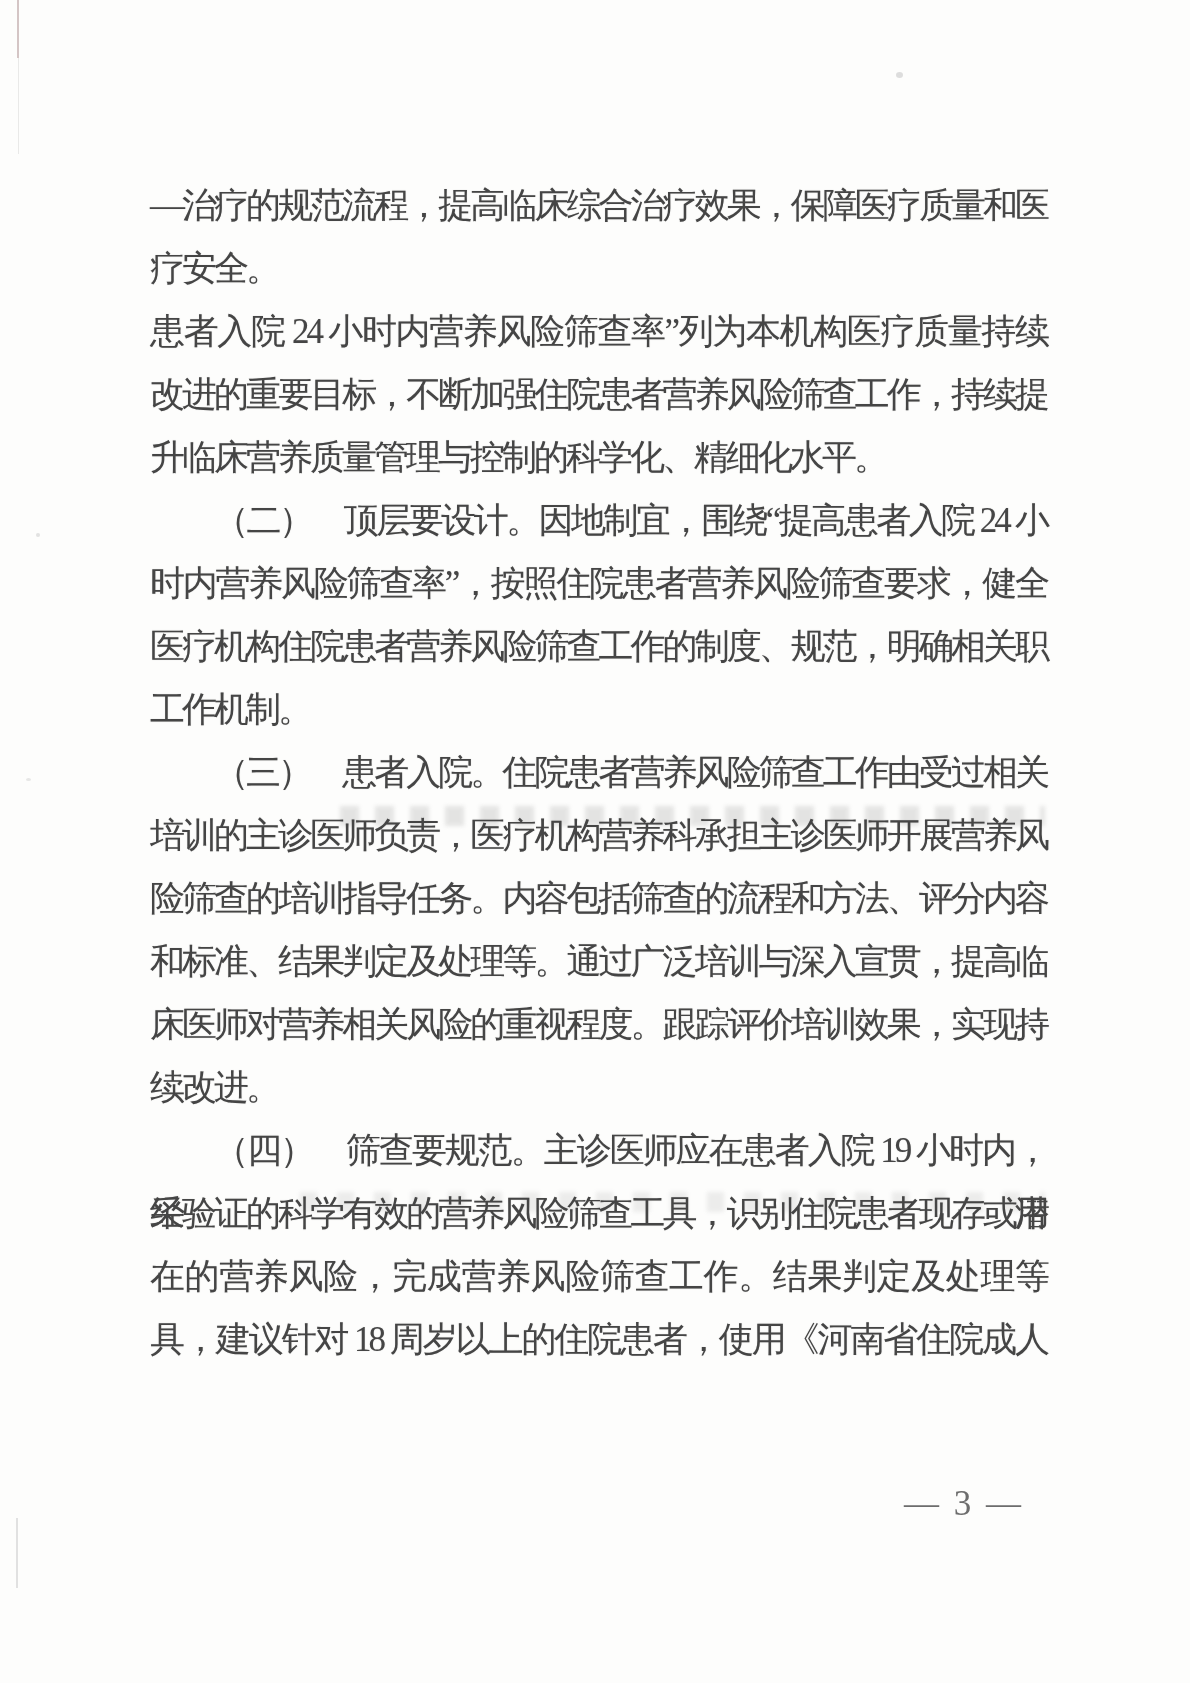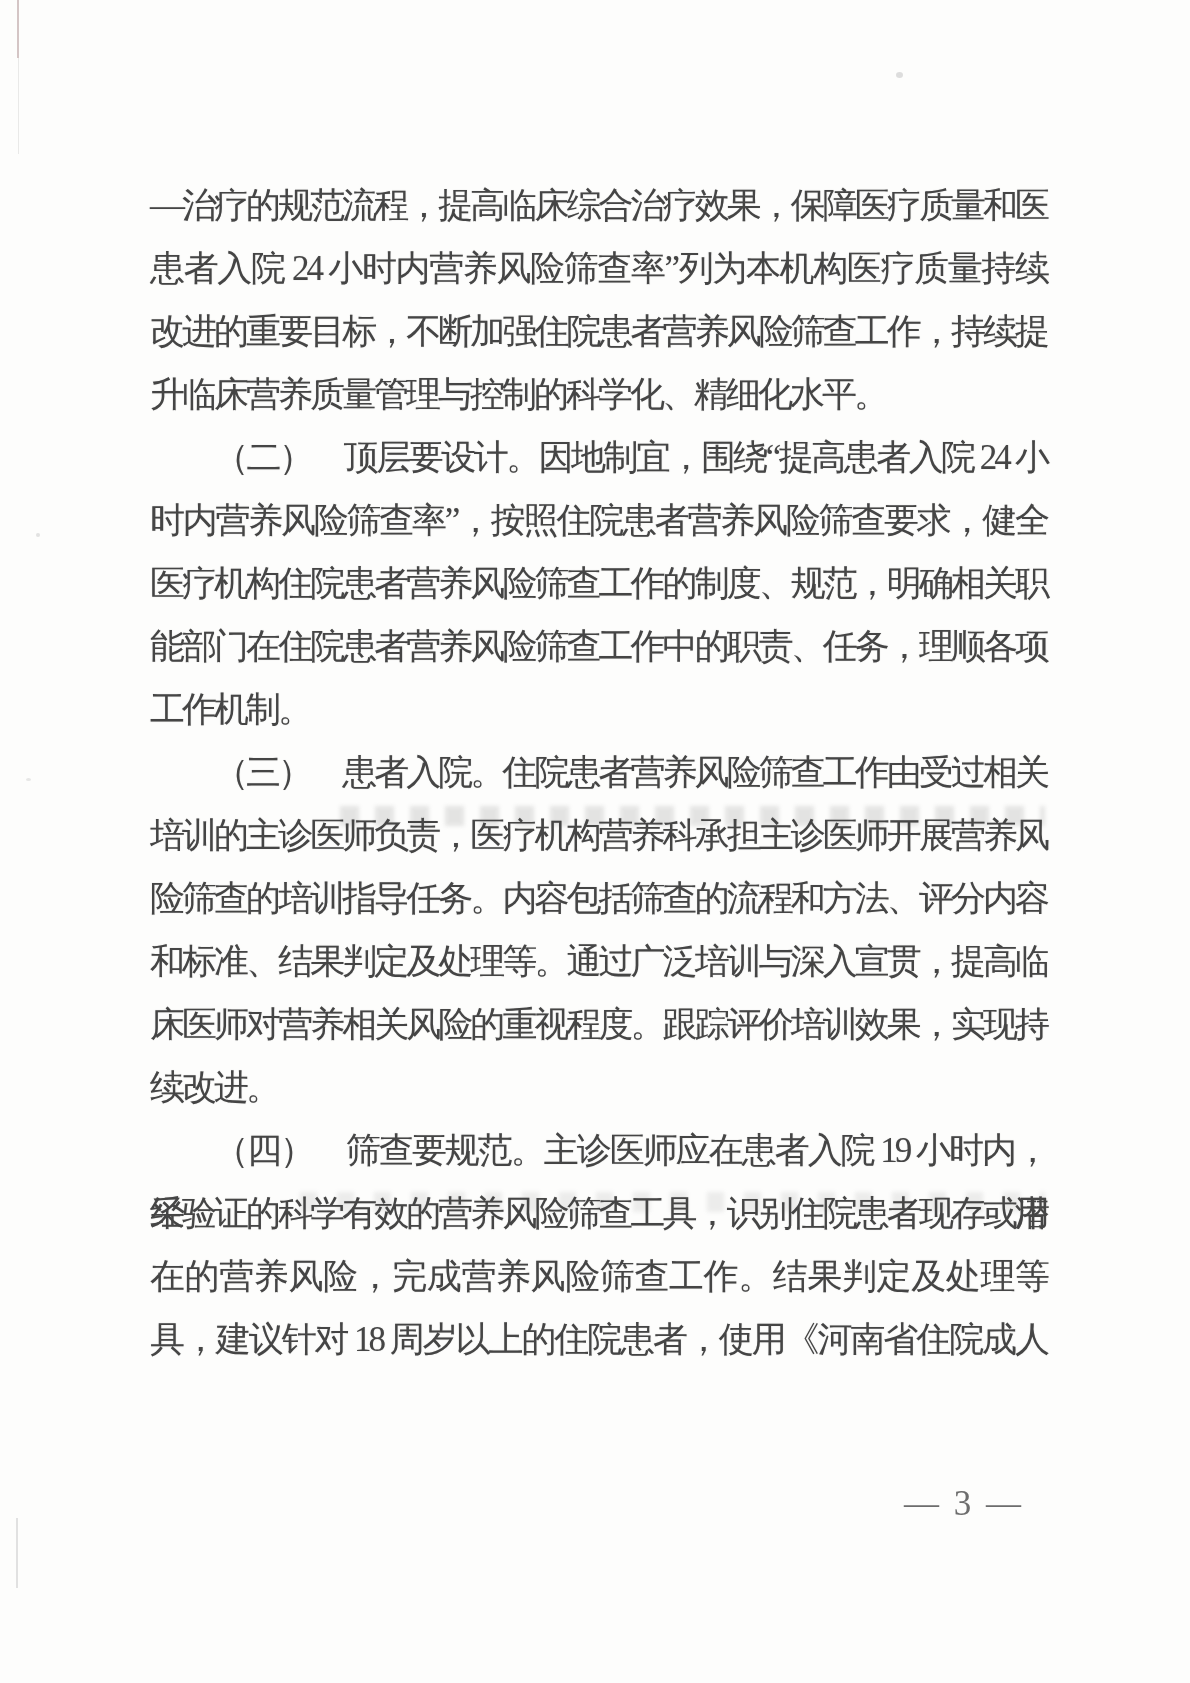--- a/index.html
+++ b/index.html
@@ -87,27 +87,27 @@
   <div class="artifact edge-line-top2"></div>
   <div class="artifact edge-mark-a"></div>
   <div class="artifact edge-mark-b"></div>
   <div class="artifact edge-line-bottom"></div>
   <div class="artifact dot-top-right"></div>
   <div class="artifact ghost-line ghost-1"></div>
   <div class="artifact ghost-line ghost-2"></div>
 
   <div class="textcol">
     <div class="ln fill">—治疗的规范流程，提高临床综合治疗效果，保障医疗质量和医</div>
+    <div class="ln">疗安全。</div>
     <div class="ln fill">患者入院 24 小时内营养风险筛查率”列为本机构医疗质量持续</div>
     <div class="ln fill">改进的重要目标，不断加强住院患者营养风险筛查工作，持续提</div>
     <div class="ln">升临床营养质量管理与控制的科学化、精细化水平。</div>
     <div class="ln fill indent">（二）　顶层要设计。因地制宜，围绕“提高患者入院 24 小</div>
     <div class="ln fill">时内营养风险筛查率”，按照住院患者营养风险筛查要求，健全</div>
     <div class="ln fill">医疗机构住院患者营养风险筛查工作的制度、规范，明确相关职</div>
-    <div class="ln fill">能部门在住院患者营养风险筛查工作中的职责、任务，理顺各项</div>
     <div class="ln">工作机制。</div>
     <div class="ln fill indent">（三）　患者入院。住院患者营养风险筛查工作由受过相关</div>
     <div class="ln fill">培训的主诊医师负责，医疗机构营养科承担主诊医师开展营养风</div>
     <div class="ln fill">险筛查的培训指导任务。内容包括筛查的流程和方法、评分内容</div>
     <div class="ln fill">和标准、结果判定及处理等。通过广泛培训与深入宣贯，提高临</div>
     <div class="ln fill">床医师对营养相关风险的重视程度。跟踪评价培训效果，实现持</div>
     <div class="ln">续改进。</div>
     <div class="ln fill indent">（四）　筛查要规范。主诊医师应在患者入院 19 小时内，采用</div>
     <div class="ln fill">经验证的科学有效的营养风险筛查工具，识别住院患者现存或潜</div>
     <div class="ln fill">在的营养风险，完成营养风险筛查工作。结果判定及处理等</div>

